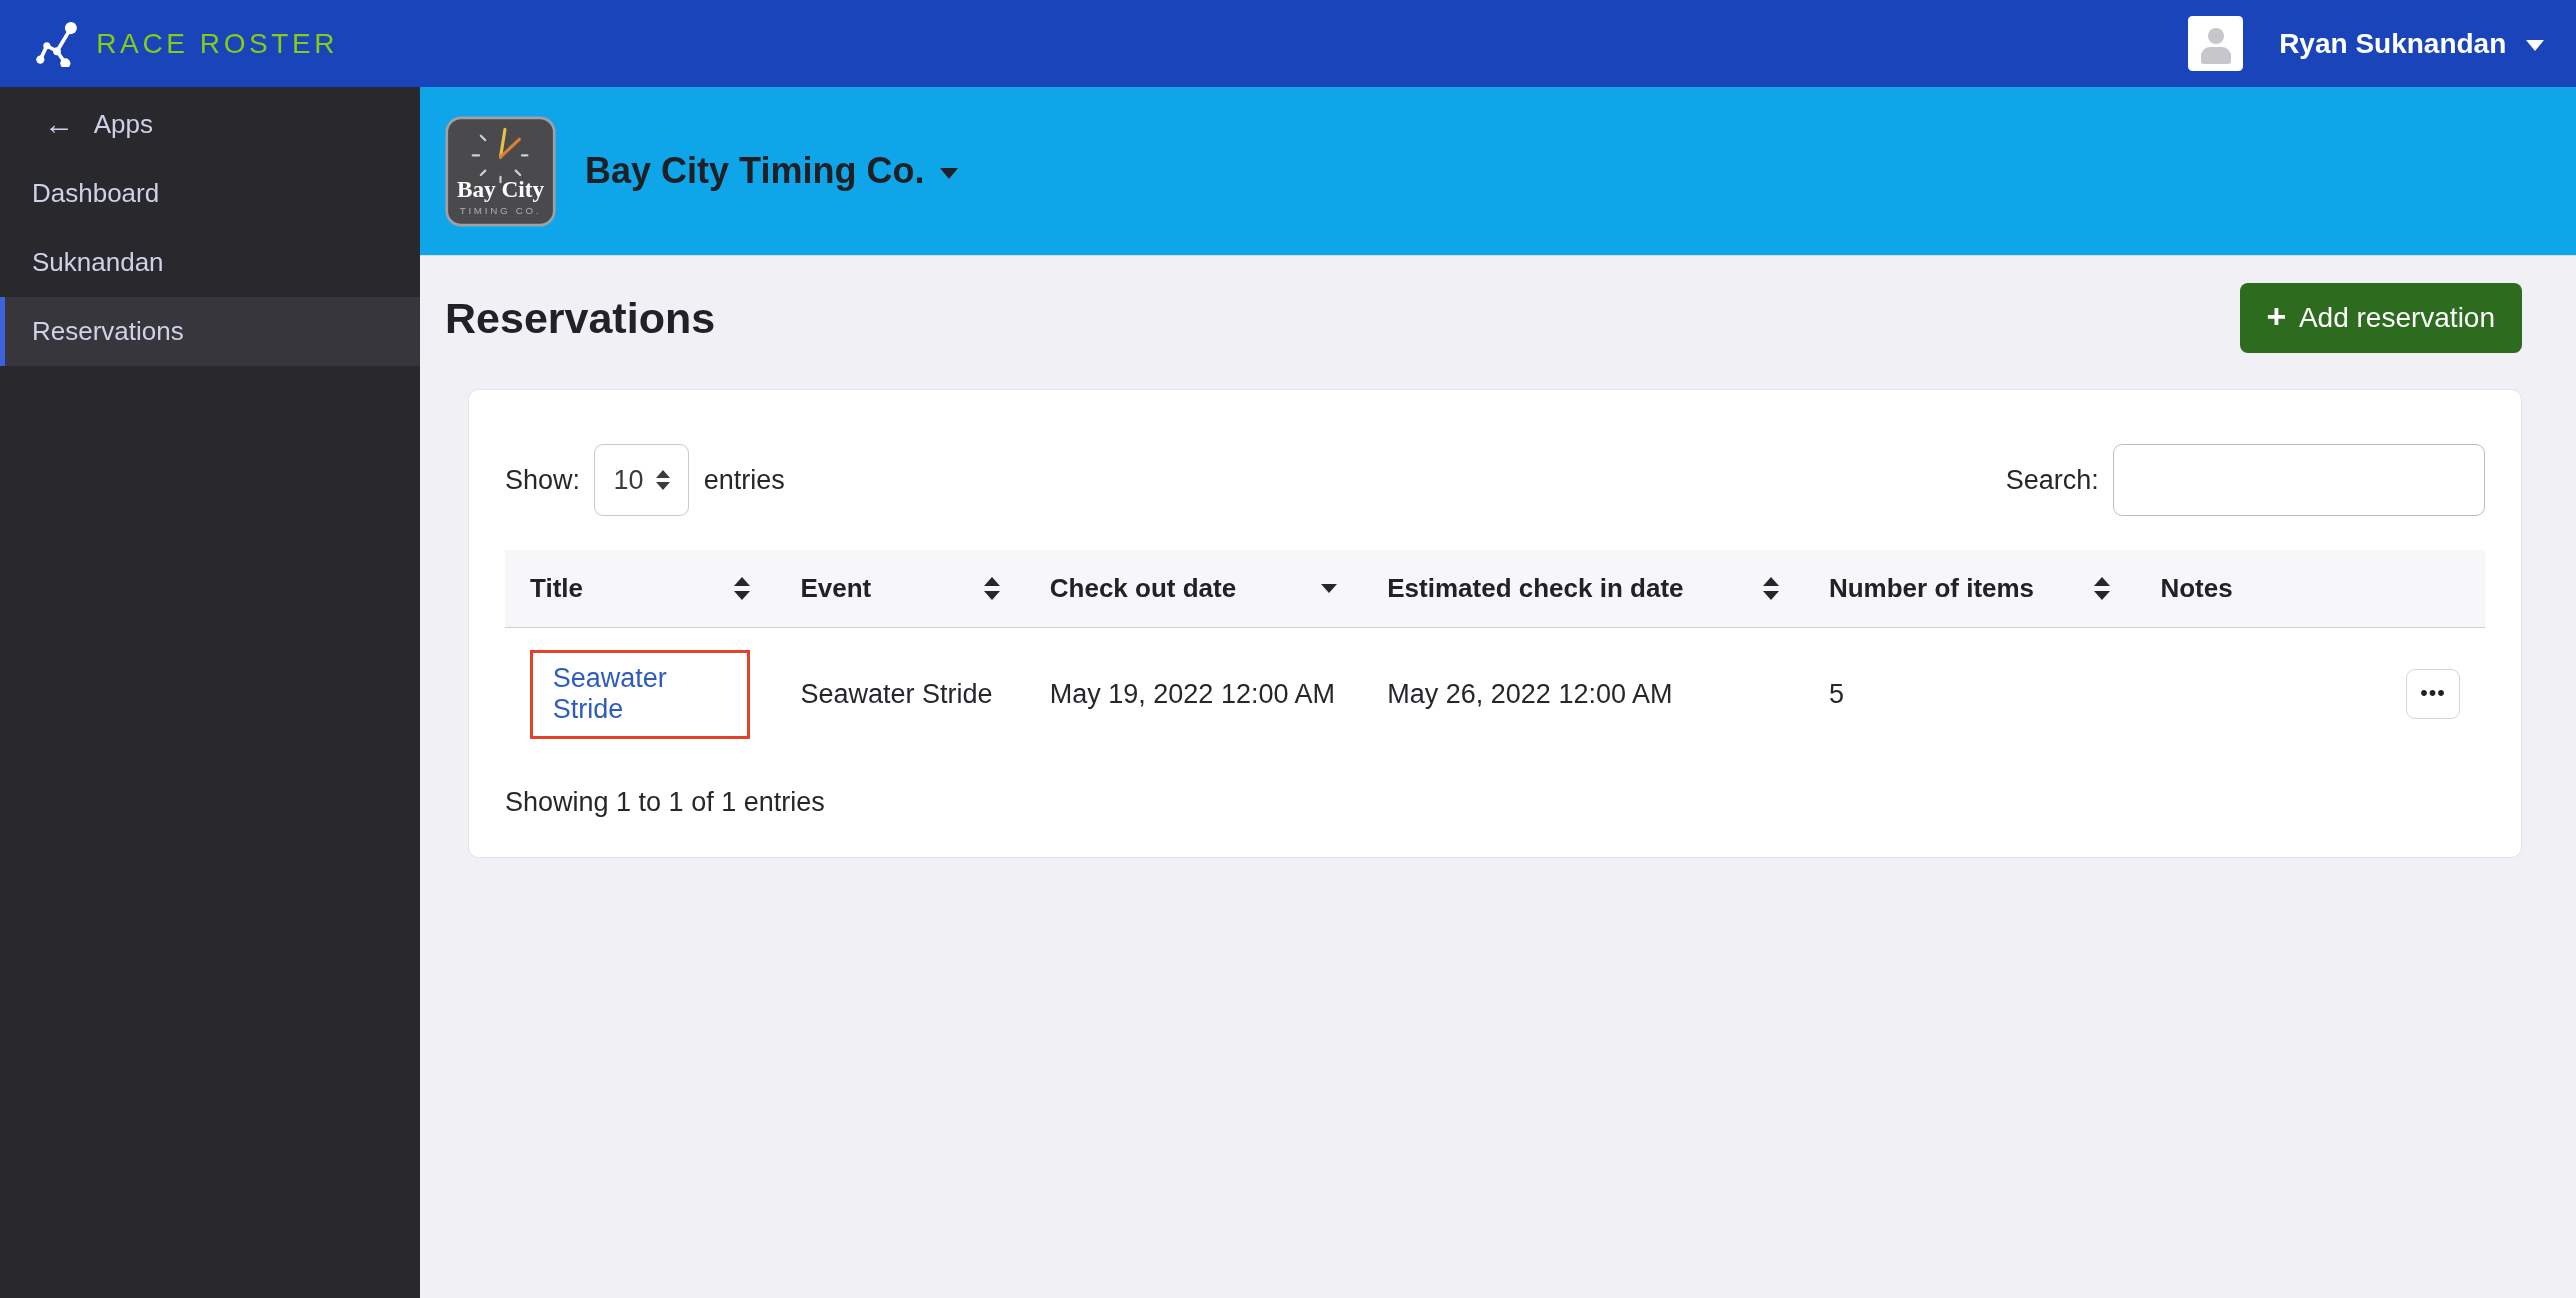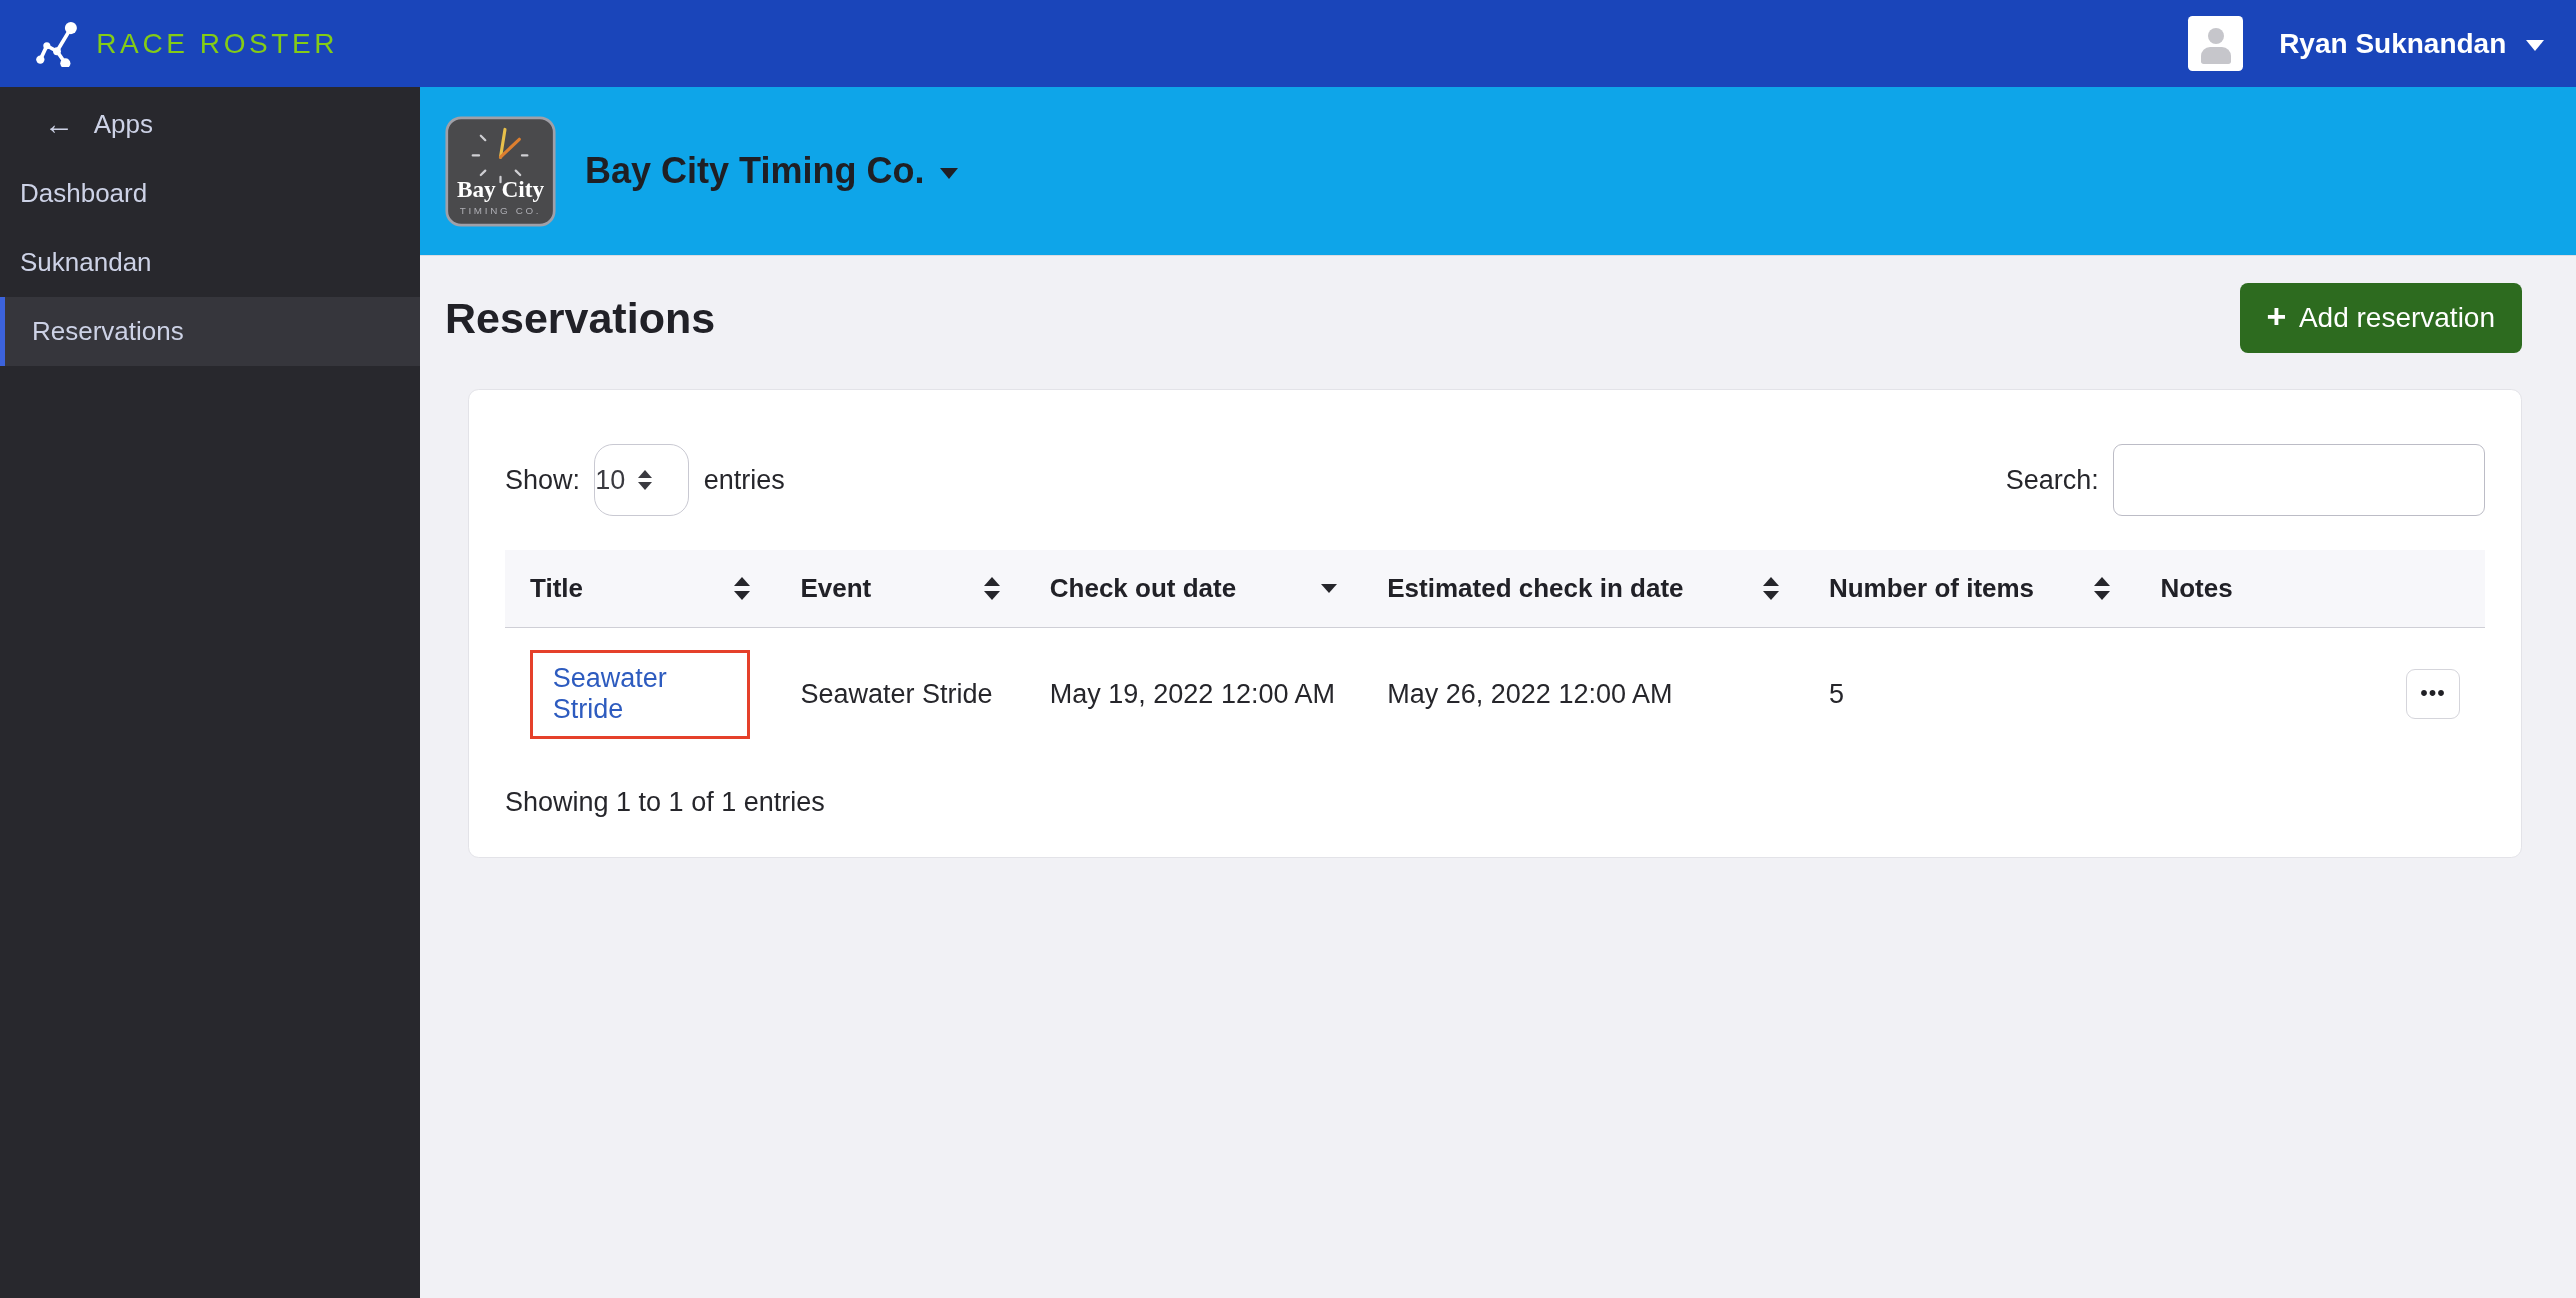--- a/index.html
+++ b/index.html
@@ -21,21 +21,21 @@
     border-radius:9px 9px 2.7px 2.7px; background:#c6c6cb; }
   .user-name { color:#ffffff; font-size:28px; font-weight:600;margin-left:16px; }
   .caret-down-white { width:0; height:0; border-left:9.8px solid transparent;
     border-right:9.8px solid transparent; border-top:11.6px solid #ffffff; margin-top:3.6px; }
 
   
   .shell { display:flex; height:1212px; }
 
   
   .sidebar { width:420px; background:#28282d; padding-top:2.7px; flex-shrink:0; }
-  .side-item { height:69px; display:flex; align-items:center; padding-left:15px;
+  .side-item { height:69px; display:flex; align-items:center; padding-left:27px;
     color:#cdd2e6; font-size:26px; cursor:pointer; border-left:5.4px solid transparent; }
   .side-item.back { padding-left:39px; gap:19.7px; }
   .back-arrow { font-size:30px; line-height:1; }
   .side-item.active { background:#36363c; border-left:5.4px solid #3c63dc; padding-left:27px; }
 
   
   .main { flex:1; display:flex; flex-direction:column; }
   .org-header { height:169px; background:#0ea5e9; border-bottom:1.8px solid #dcdce2;
     display:flex; align-items:center; padding-left:25px; gap:29px; }
   .org-logo { width:111px; height:111px; flex-shrink:0; }
@@ -51,22 +51,22 @@
     height:70px; padding:0 27px; font-size:28px; font-family:inherit;
     display:flex; align-items:center; gap:12.5px; cursor:pointer; }
   .plus-glyph { font-size:34px; font-weight:bold; line-height:1; margin-top:-3.6px; }
 
   
   .card { background:#ffffff; border:0.9px solid #e3e3e8; border-radius:10.7px;
     margin:36px 0 0 23px; padding:54px 36px 39px 36px; }
   .controls { display:flex; align-items:center; justify-content:space-between; }
   .show-group, .search-group { display:flex; align-items:center; gap:14.3px;
     font-size:27px; color:#26262b; }
-  .select-box { width:95px; height:72px; border:1.8px solid #c9c9d2; border-radius:19px;
-    background:#ffffff; display:flex; align-items:center; 
+  .select-box { width:95px; height:72px; border:1.8px solid #c9c9d2; border-radius:9px;
+    background:#ffffff; display:flex; align-items:center; justify-content:center;
     gap:12.5px; font-size:27px; color:#3a3a40; cursor:pointer; }
   .updown { display:inline-flex; flex-direction:column; gap:3.6px; }
   .updown .u { width:0; height:0; border-left:7.2px solid transparent;
     border-right:7.2px solid transparent; border-bottom:8px solid #3a3a40; }
   .updown .d { width:0; height:0; border-left:7.2px solid transparent;
     border-right:7.2px solid transparent; border-top:8px solid #3a3a40; }
   .search-input { width:372px; height:72px; border:1.8px solid #bcbcc6; border-radius:9px;
     font-size:27px; padding:0 18px; font-family:inherit; outline:none; background:#fff; }
 
   

